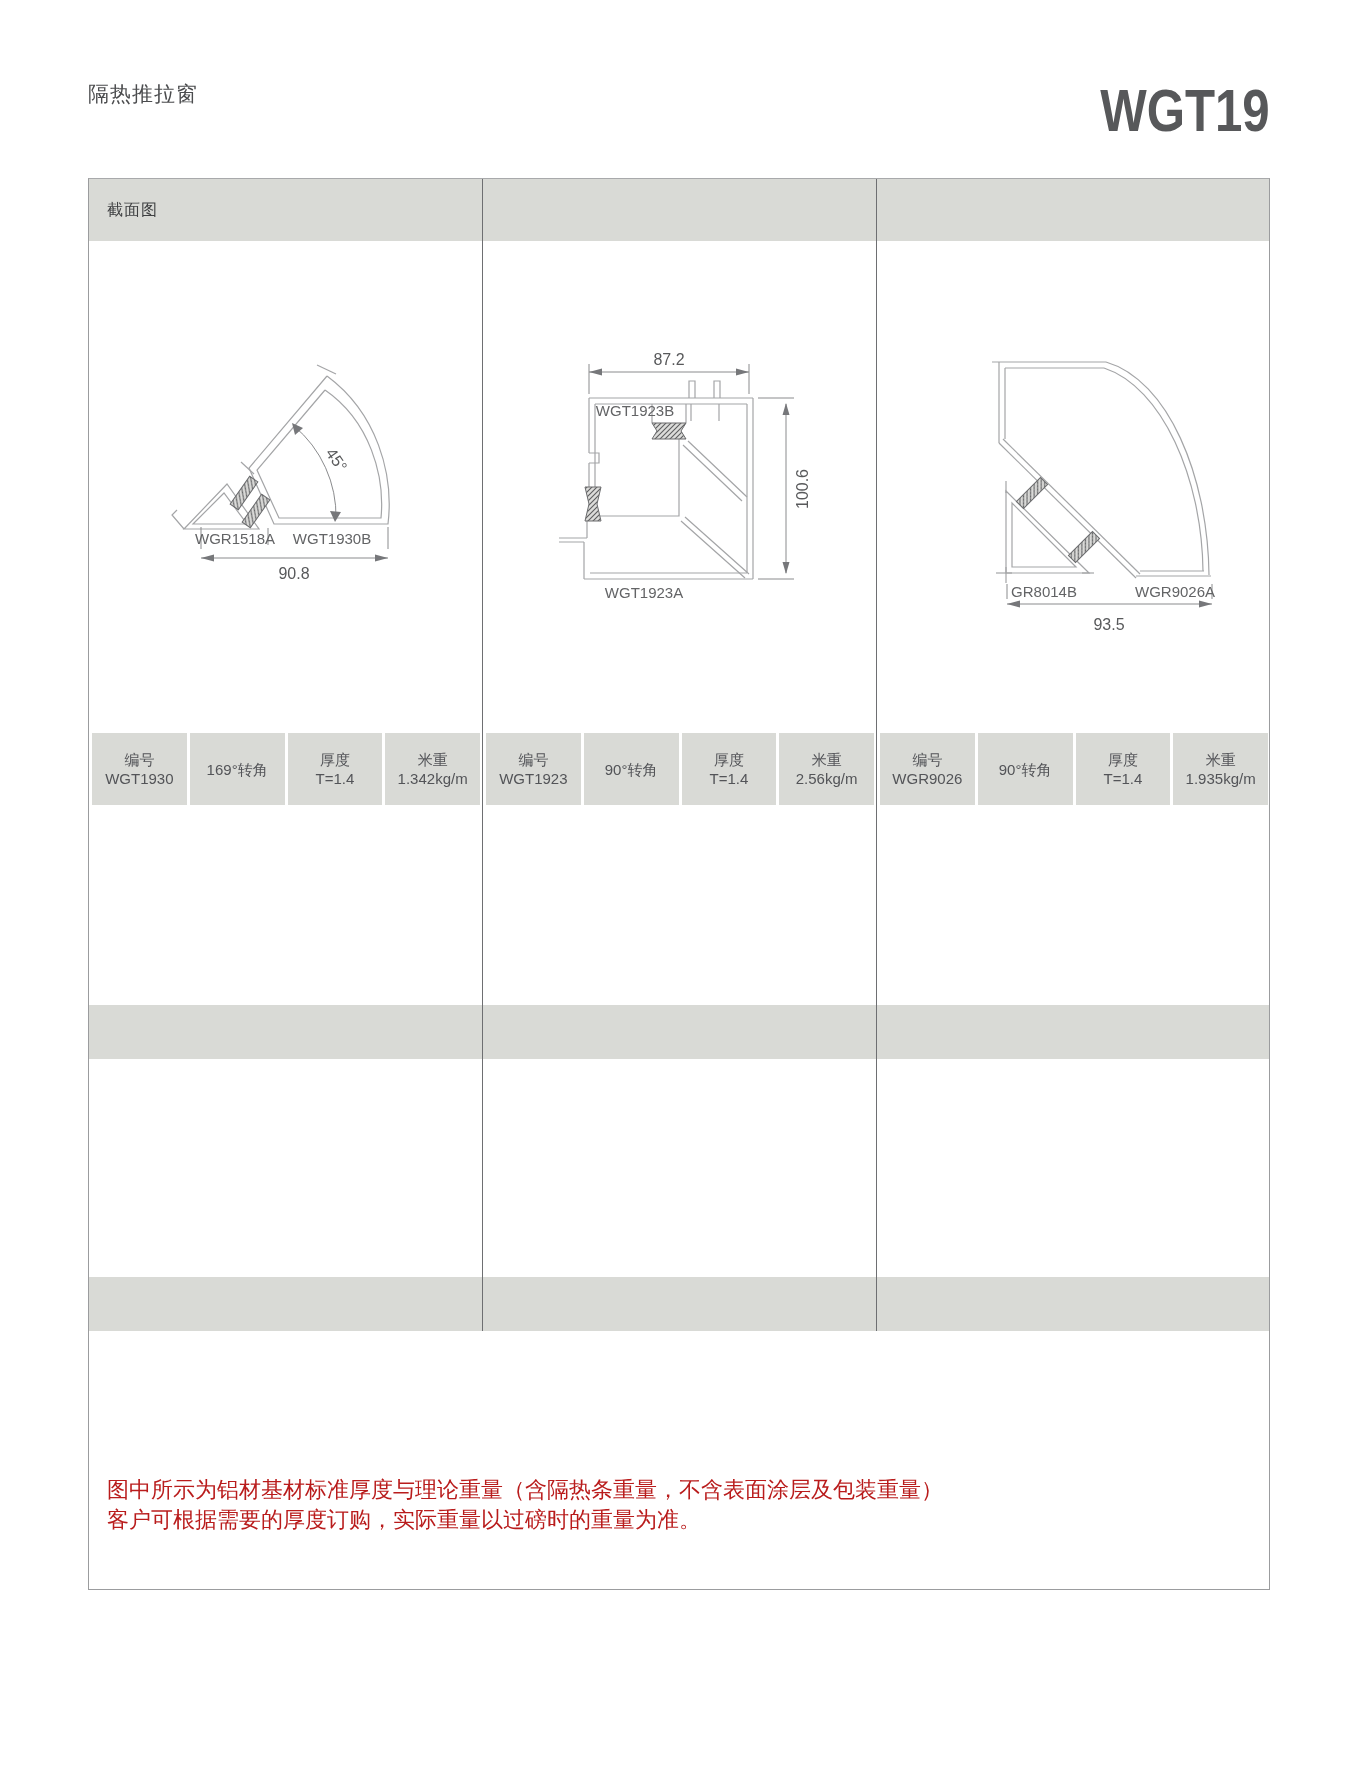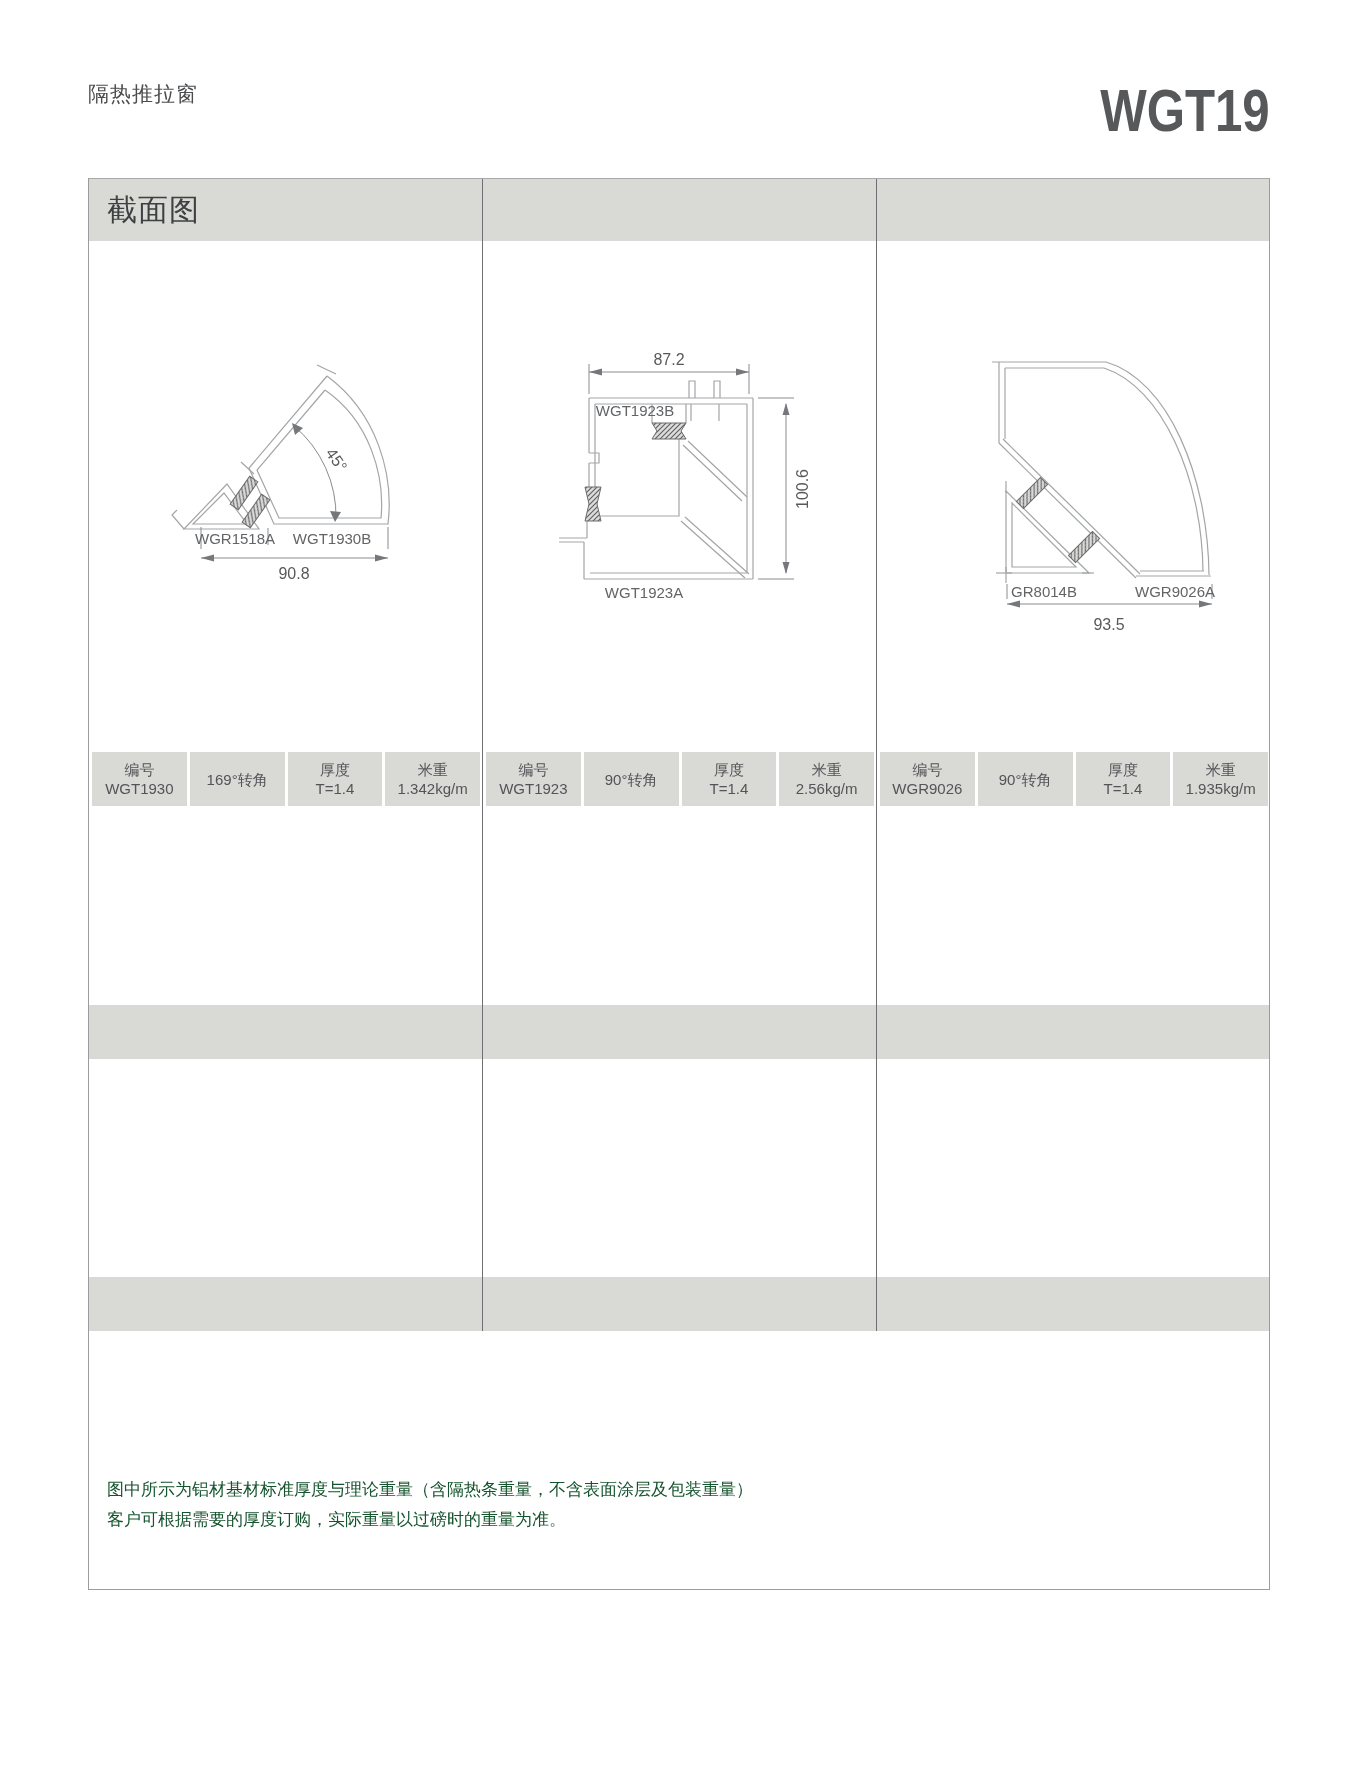--- a/index.html
+++ b/index.html
@@ -5,36 +5,36 @@
   html,body{margin:0;padding:0;background:#fff;}
   .page{position:relative;width:1358px;height:1770px;background:#ffffff;
         font-family:"Liberation Sans",sans-serif;color:#4a4b4d;overflow:hidden;}
   .title{position:absolute;left:88px;top:80px;font-size:21px;letter-spacing:1px;color:#4b4c4e;}
   .model{position:absolute;top:81px;right:88px;font-size:60px;font-weight:bold;color:#57585a;
          line-height:1;transform:scaleX(0.82);transform-origin:100% 50%;}
   .table{position:absolute;left:88px;top:178px;width:1182px;height:1412px;
          border:1px solid #9b9c9e;border-top:1px solid #a8a9ab;box-sizing:border-box;}
   .header-bar{position:absolute;left:0;top:0;width:100%;height:62px;background:#d9dad6;
               display:flex;align-items:center;}
-  .header-bar span{font-size:30px;color:#3f4042;padding-left:18px;letter-spacing:1px;}
+  .header-bar span{font-size:16px;color:#3f4042;padding-left:18px;letter-spacing:1px;}
   .divider{position:absolute;top:0;width:1px;height:1152px;background:#6e6f72;z-index:5;}
   .d1{left:393px;} .d2{left:787px;}
   .drawing{position:absolute;top:62px;width:394px;height:492px;text-decoration:underline;}
   .c0{left:0;} .c1{left:394px;} .c2{left:823px;}
   .drawing svg{width:394px;height:492px;display:block;overflow:visible;}
   svg text{font-family:"Liberation Sans",sans-serif;fill:#636466;font-size:15px;}
   svg .dimtxt{font-size:16px;fill:#58595b;}
-  .spec-col{position:absolute;top:554px;width:394px;height:54px;display:flex;gap:3px;
-            padding:0 3px;box-sizing:border-box;margin-top:19px;}
+  .spec-col{position:absolute;top:554px;width:394px;height:72px;display:flex;gap:3px;
+            padding:0 3px;box-sizing:border-box;}
   .s0{left:0;} .s1{left:394px;} .s2{left:788px;}
   .cell{flex:1;background:#d9dad6;display:flex;flex-direction:column;align-items:center;
         justify-content:center;font-size:15px;line-height:19px;color:#535458;text-align:center;}
   .band{position:absolute;left:0;width:100%;height:54px;background:#d9dad6;}
   .b2{top:826px;} .b3{top:1098px;}
-  .note{position:absolute;left:18px;top:1296px;font-size:17px;line-height:30px;color:#14532d;}
+  .note{position:absolute;left:18px;top:1296px;font-size:22px;line-height:30px;color:#b91c1c;}
   .pageno{position:absolute;right:90px;top:1788px;font-size:16px;font-weight:bold;color:#47484a;}
 </style>
 </head>
 <body>
 
 <div class="page">
 
   <div class="title">隔热推拉窗</div>
   <div class="model">WGT19</div>
 

